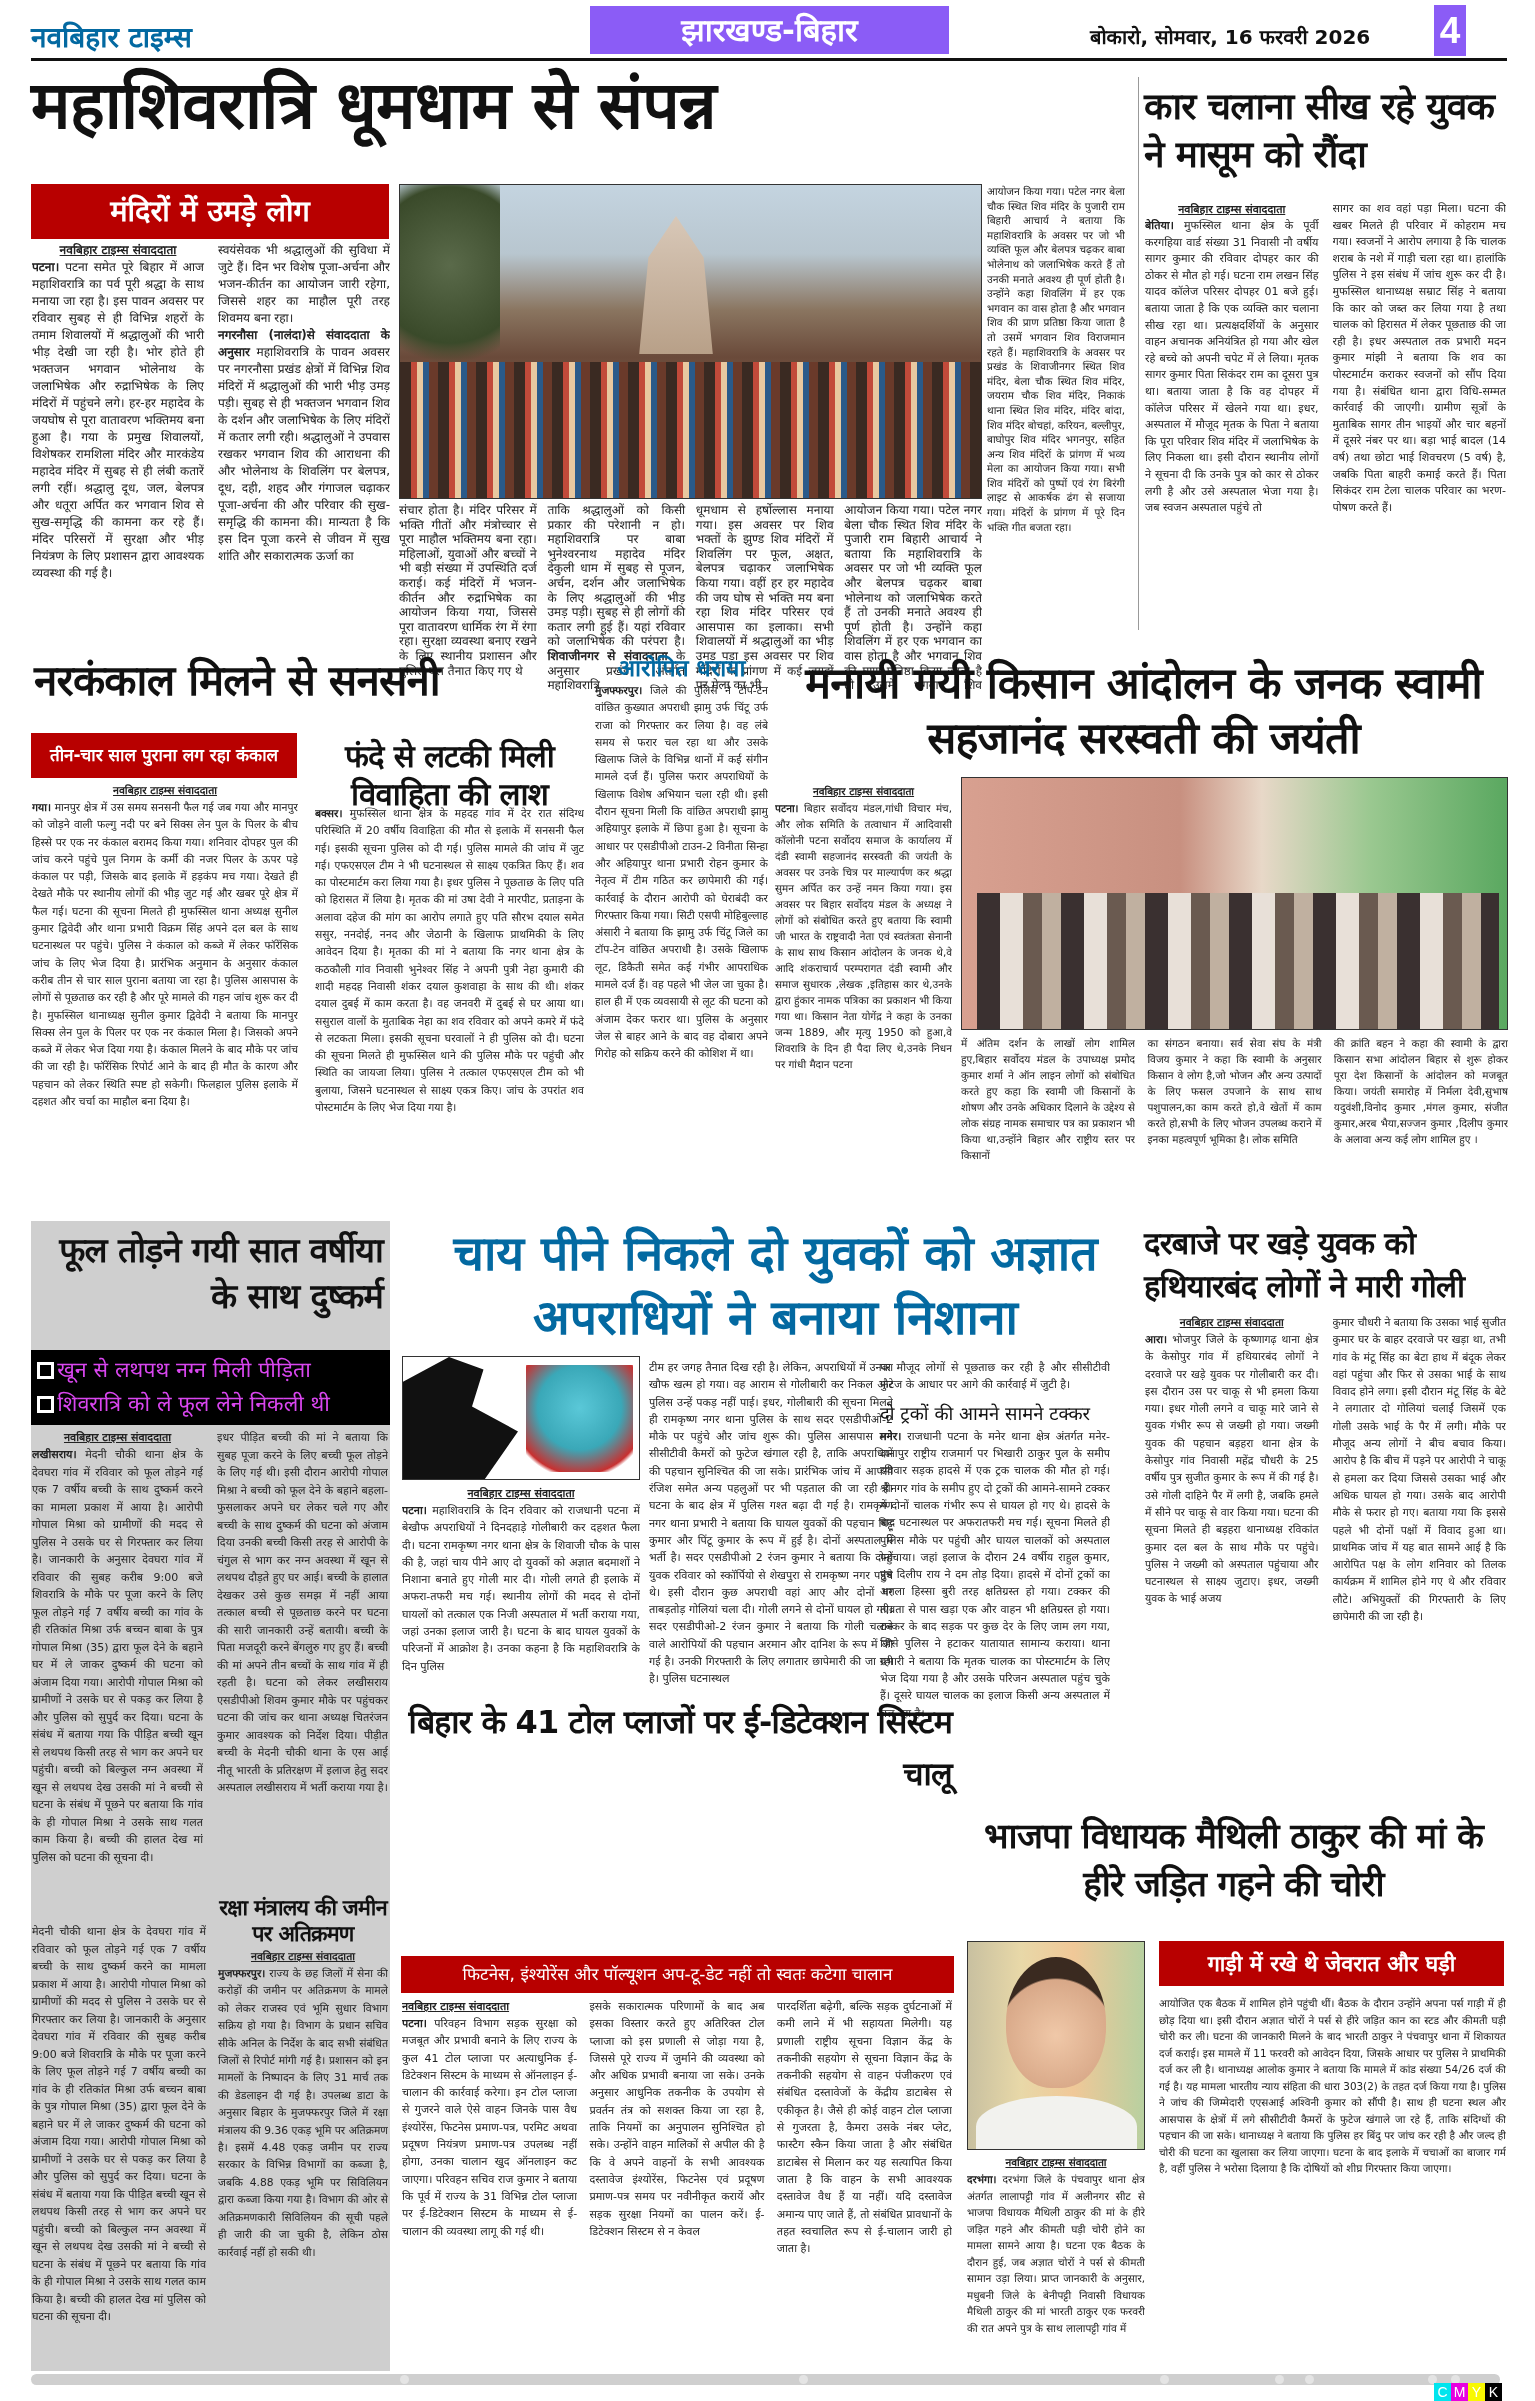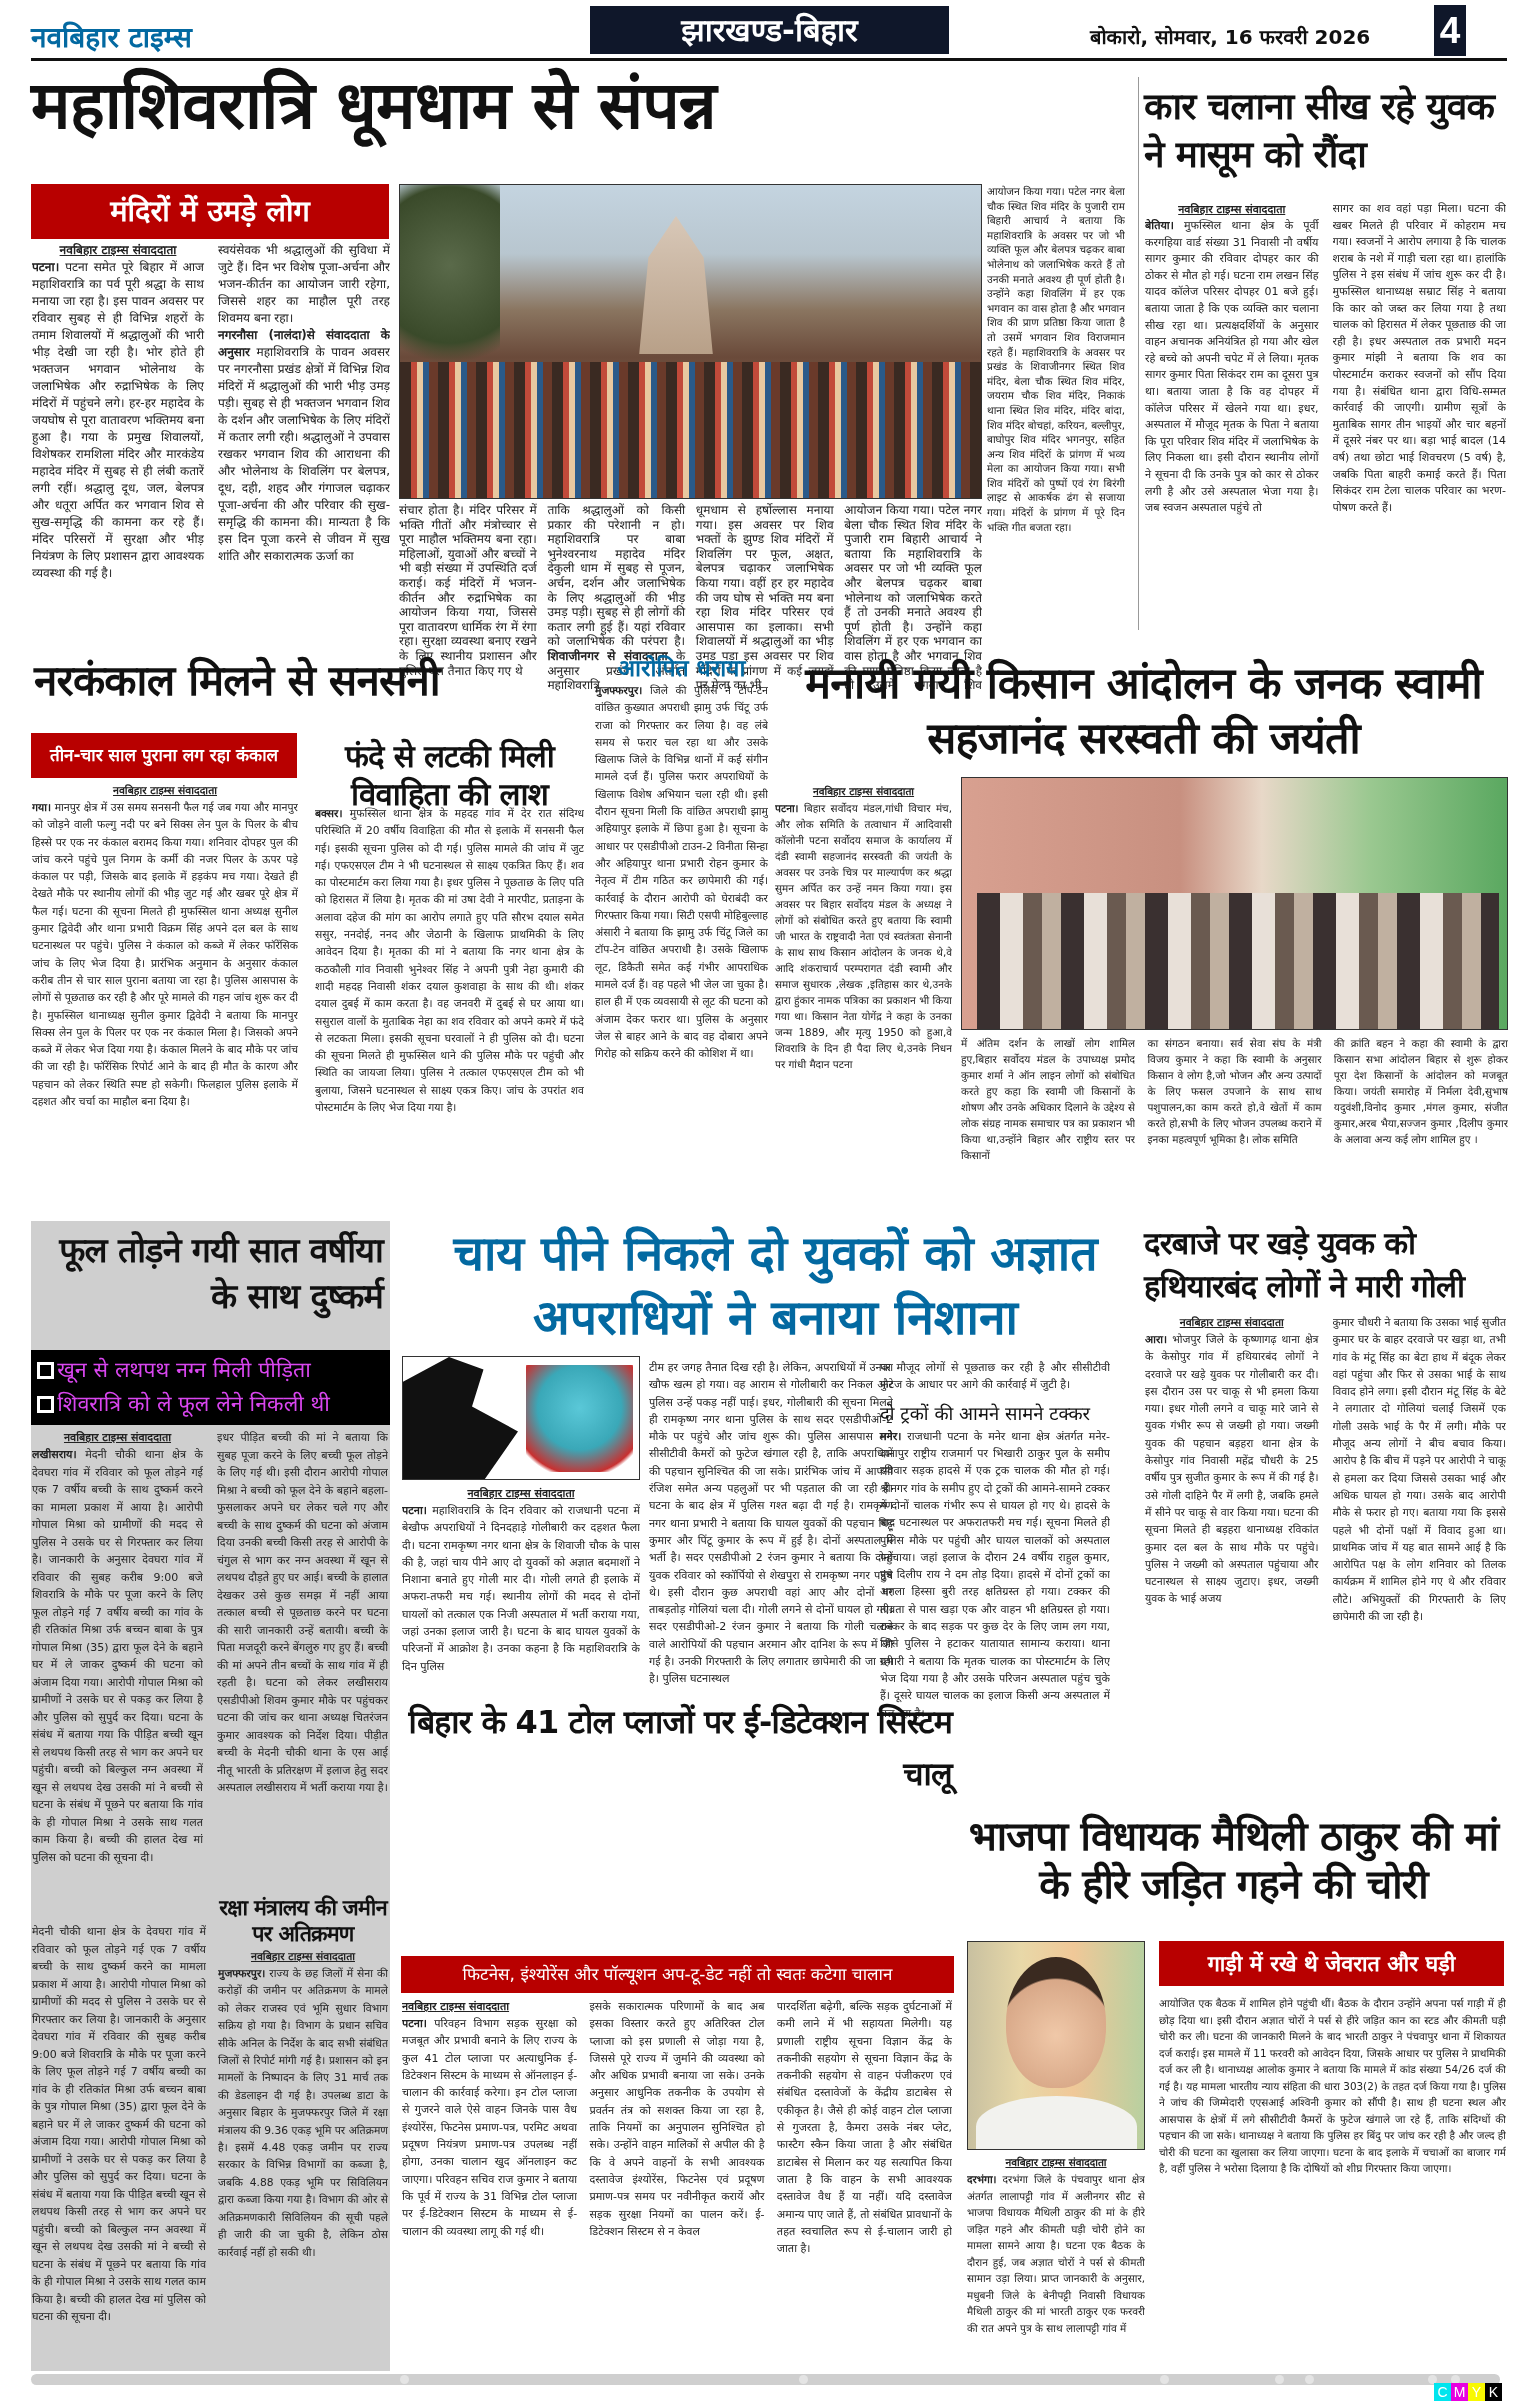--- a/index.html
+++ b/index.html
@@ -1,20 +1,20 @@
 <!DOCTYPE html>
 <html style="font-size:12.3px"><head>
 <meta charset="utf-8">
 <style>
 *{box-sizing:border-box;margin:0;padding:0}
 html,body{width:1535px;height:2401px;background:#fff;overflow:hidden}
 body{font-family:"DejaVu Sans","Liberation Sans",sans-serif;color:#111;position:relative}
 .abs{position:absolute}
 .red{color:#0369a1}
-.redbg{background:#0f172a;color:#fff}
+.redbg{background:#8b5cf6;color:#fff}
 .hl{font-family:"DejaVu Sans",sans-serif;font-weight:bold;line-height:1.05;color:#111;letter-spacing:-0.8px}
 .body{font-size:12px;line-height:17px;text-align:justify;color:#222;overflow:hidden}
 .by{font-weight:bold;text-decoration:underline;text-align:center;display:block;font-size:12px;line-height:17px}
 .dl{font-weight:bold}
 .photo{overflow:hidden;border:0.8px solid #333}
 .rule{background:#111}
 .cols2{display:grid;grid-template-columns:1fr 1fr;column-gap:14px}
 .cols3{display:grid;grid-template-columns:1fr 1fr 1fr;column-gap:12.3px}
 .cols4{display:grid;grid-template-columns:1fr 1fr 1fr 1fr;column-gap:10.7px}
 .boxhead{background:#b80000;color:#fff;text-align:center;font-weight:bold}
@@ -197,21 +197,21 @@
     <div style="height:373px;overflow:hidden">
       <span class="by" style="font-size:11px;text-align:left">नवबिहार टाइम्स संवाददाता</span>
       <span class="dl">पटना।</span>
       <span>परिवहन विभाग सड़क सुरक्षा को मजबूत और प्रभावी बनाने के लिए राज्य के कुल 41 टोल प्लाजा पर अत्याधुनिक ई-डिटेक्शन सिस्टम के माध्यम से ऑनलाइन ई-चालान की कार्रवाई करेगा। इन टोल प्लाजा से गुजरने वाले ऐसे वाहन जिनके पास वैध इंश्योरेंस, फिटनेस प्रमाण-पत्र, परमिट अथवा प्रदूषण नियंत्रण प्रमाण-पत्र उपलब्ध नहीं होगा, उनका चालान खुद ऑनलाइन कट जाएगा। परिवहन सचिव राज कुमार ने बताया कि पूर्व में राज्य के 31 विभिन्न टोल प्लाजा पर ई-डिटेक्शन सिस्टम के माध्यम से ई-चालान की व्यवस्था लागू की गई थी।</span>
     </div>
     <div style="height:373px;overflow:hidden">इसके सकारात्मक परिणामों के बाद अब इसका विस्तार करते हुए अतिरिक्त टोल प्लाजा को इस प्रणाली से जोड़ा गया है, जिससे पूरे राज्य में जुर्माने की व्यवस्था को और अधिक प्रभावी बनाया जा सके। उनके अनुसार आधुनिक तकनीक के उपयोग से प्रवर्तन तंत्र को सशक्त किया जा रहा है, ताकि नियमों का अनुपालन सुनिश्चित हो सके। उन्होंने वाहन मालिकों से अपील की है कि वे अपने वाहनों के सभी आवश्यक दस्तावेज इंश्योरेंस, फिटनेस एवं प्रदूषण प्रमाण-पत्र समय पर नवीनीकृत करायें और सड़क सुरक्षा नियमों का पालन करें। ई-डिटेक्शन सिस्टम से न केवल</div>
     <div style="height:373px;overflow:hidden">पारदर्शिता बढ़ेगी, बल्कि सड़क दुर्घटनाओं में कमी लाने में भी सहायता मिलेगी। यह प्रणाली राष्ट्रीय सूचना विज्ञान केंद्र के तकनीकी सहयोग से सूचना विज्ञान केंद्र के तकनीकी सहयोग से वाहन पंजीकरण एवं संबंधित दस्तावेजों के केंद्रीय डाटाबेस से एकीकृत है। जैसे ही कोई वाहन टोल प्लाजा से गुजरता है, कैमरा उसके नंबर प्लेट, फास्टैग स्कैन किया जाता है और संबंधित डाटाबेस से मिलान कर यह सत्यापित किया जाता है कि वाहन के सभी आवश्यक दस्तावेज वैध हैं या नहीं। यदि दस्तावेज अमान्य पाए जाते हैं, तो संबंधित प्रावधानों के तहत स्वचालित रूप से ई-चालान जारी हो जाता है।</div>
   </div>
 </div>
 
-<div class="abs hl" style="left:961px;top:1812px;width:545px;font-size:40px;text-align:center;line-height:48px">भाजपा विधायक मैथिली ठाकुर की मां के हीरे जड़ित गहने की चोरी</div>
+<div class="abs hl" style="left:961px;top:1812px;width:545px;font-size:35px;text-align:center;line-height:48px">भाजपा विधायक मैथिली ठाकुर की मां के हीरे जड़ित गहने की चोरी</div>
 <div class="abs photo" style="left:967px;top:1941px;width:178px;height:209px;background:linear-gradient(90deg,#c8c0a0 0%,#e8d8a8 30%,#f0c898 60%,#b8d0a0 100%)">
   <div class="abs" style="left:38px;top:15.4px;width:100px;height:131px;border-radius:50% 50% 45% 45%;background:radial-gradient(circle at 50% 60%,#f0c8a8,#d8a888 60%,#3a2a20 62%)"></div>
   <div class="abs" style="left:7.7px;top:154px;width:161px;height:61px;border-radius:50% 50% 0 0;background:#f2f2ee"></div>
 </div>
 <div class="abs boxhead" style="left:1159px;top:1941px;width:345px;height:45px;font-size:21.5px;line-height:45px;white-space:nowrap">गाड़ी में रखे थे जेवरात और घड़ी</div>
 <div class="abs" style="left:967px;top:2154px;width:178px;height:215px">
   <div class="body" style="font-size:10.4px;line-height:16.5px;height:215px">
     <span class="by" style="font-size:10.4px">नवबिहार टाइम्स संवाददाता</span>
     <span class="dl">दरभंगा।</span>
     <span>दरभंगा जिले के पंचवापुर थाना क्षेत्र अंतर्गत लालापट्टी गांव में अलीनगर सीट से भाजपा विधायक मैथिली ठाकुर की मां के हीरे जड़ित गहने और कीमती घड़ी चोरी होने का मामला सामने आया है। घटना एक बैठक के दौरान हुई, जब अज्ञात चोरों ने पर्स से कीमती सामान उड़ा लिया। प्राप्त जानकारी के अनुसार, मधुबनी जिले के बेनीपट्टी निवासी विधायक मैथिली ठाकुर की मां भारती ठाकुर एक फरवरी की रात अपने पुत्र के साथ लालापट्टी गांव में</span>

